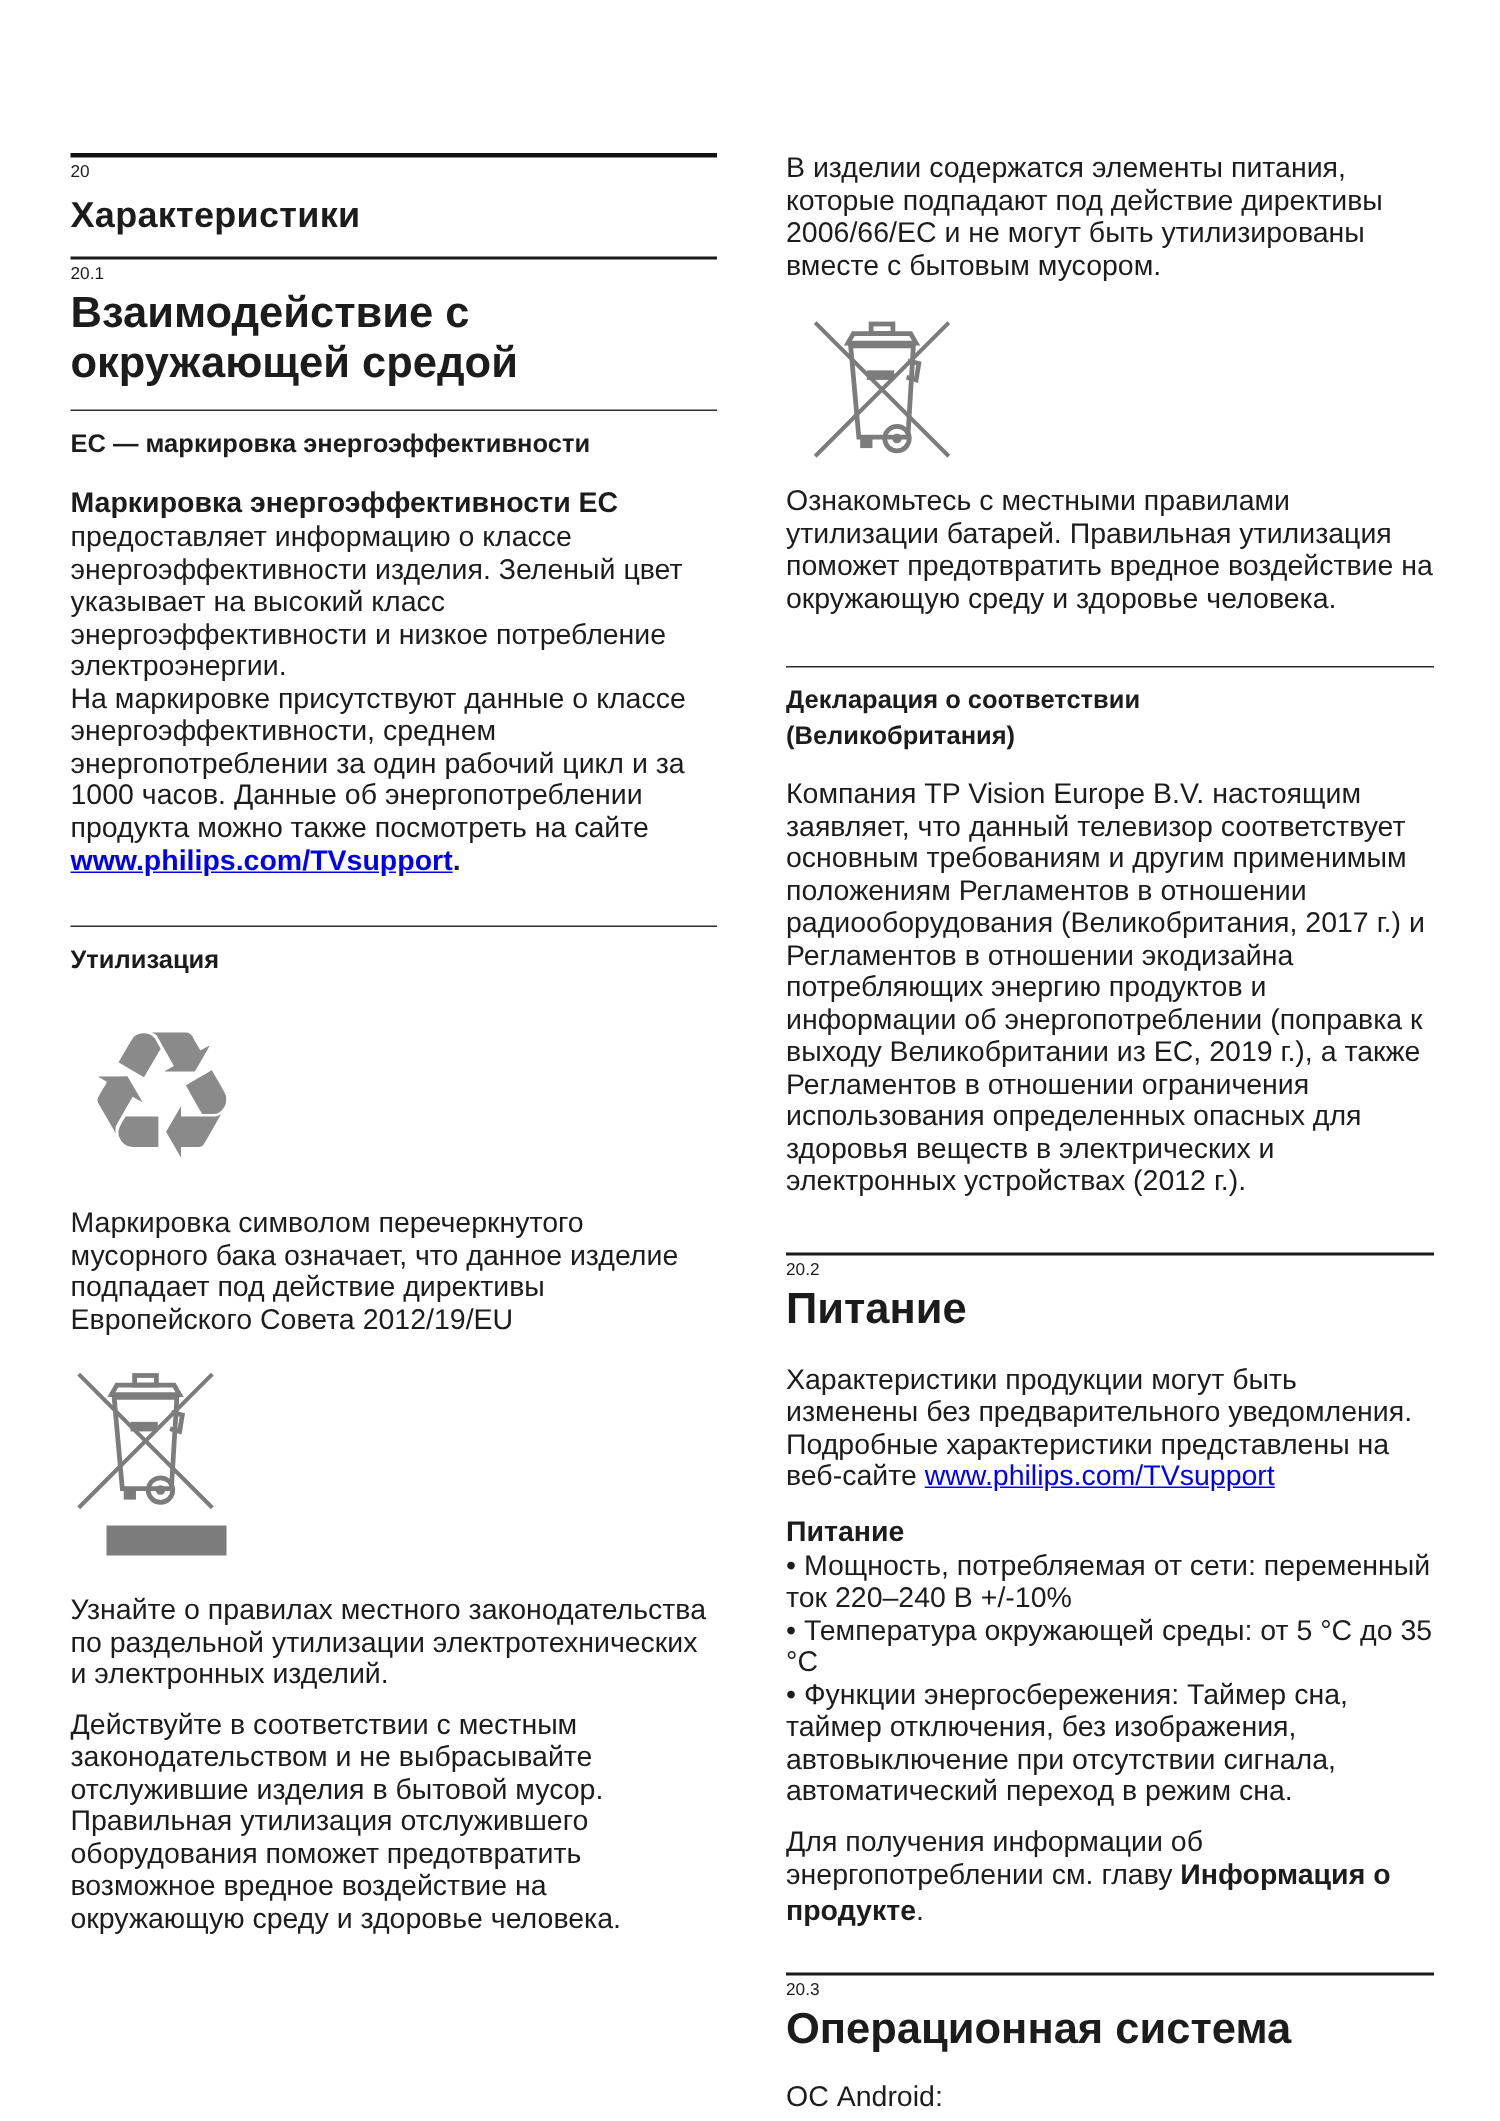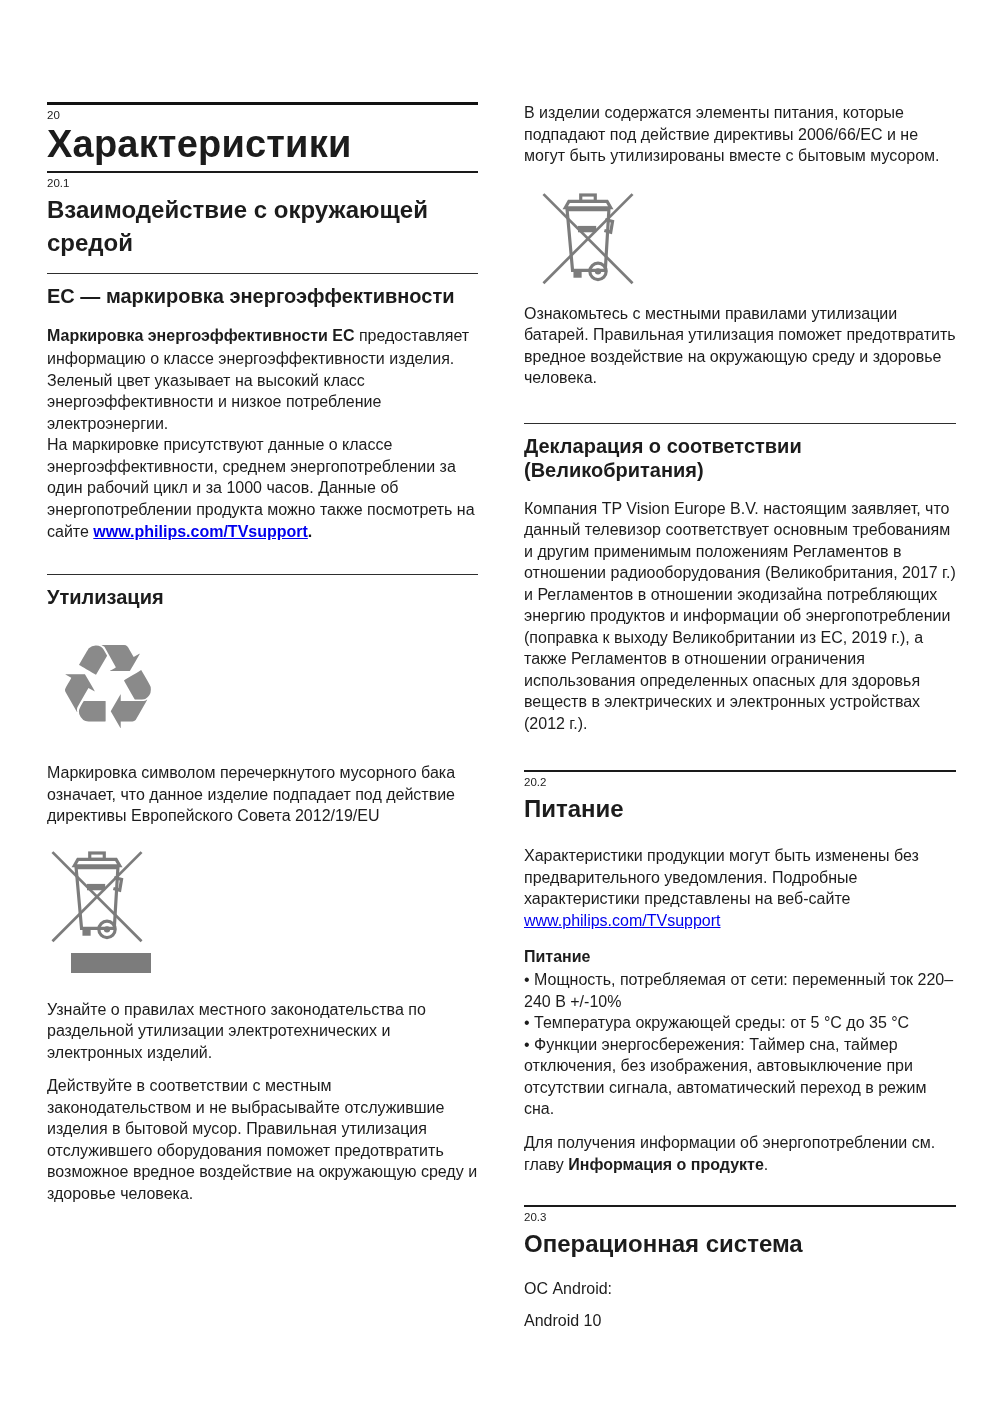--- a/index.html
+++ b/index.html
@@ -1,28 +1,28 @@
 <!DOCTYPE html>
 <html lang="ru"><head>
 <meta charset="utf-8">
 <style>
   html,body{margin:0;padding:0;background:#ffffff;}
   .page{position:relative;width:1000px;height:1414px;background:#fff;overflow:hidden;
         font-family:"Liberation Sans","DejaVu Sans",sans-serif;color:#1c1c1c;margin-top:48px;}
   .col{position:absolute;top:48px;}
   .col-left{left:47px;width:431px;}
   .col-right{left:524px;width:432px;}
-  p{margin:0;font-size:16px;line-height:21.5px;}
+  p{margin:0;font-size:19px;line-height:21.5px;}
   .rule3{border:none;border-top:3px solid #121212;margin:0;}
   .rule2{border:none;border-top:2px solid #1a1a1a;margin:0;}
   .rule1{border:none;border-top:1.2px solid #2e2e2e;margin:0;}
   .secnum{font-size:11.5px;line-height:15px;margin-top:3px;}
-  h1{font-size:38px;line-height:38px;font-weight:bold;margin:2px 0 0 0;letter-spacing:.2px;}
-  h2{font-size:24px;line-height:33px;font-weight:bold;margin:2px 0 0 0;}
-  h3{font-size:20px;line-height:24px;font-weight:bold;margin:0;}
+  h1{font-size:24px;line-height:38px;font-weight:bold;margin:2px 0 0 0;letter-spacing:.2px;}
+  h2{font-size:29px;line-height:33px;font-weight:bold;margin:2px 0 0 0;}
+  h3{font-size:17px;line-height:24px;font-weight:bold;margin:0;}
   .boldsub{font-weight:bold;line-height:24px;}
   a.lnk{color:#0000ee;text-decoration:underline;cursor:pointer;}
   .lnk-bold{font-weight:bold;}
   .mt6{margin-top:6px}.mt8{margin-top:8px}.mt10{margin-top:10px}.mt12{margin-top:12px}
   .mt14{margin-top:14px}.mt16{margin-top:16px}.mt18{margin-top:18px}.mt20{margin-top:20px}.mt26{margin-top:26px}.mt28{margin-top:28px}.mt30{margin-top:30px}
   .mt34{margin-top:34px}.mt36{margin-top:36px}
   .recycle-glyph{font-family:"DejaVu Sans",sans-serif;font-size:118px;line-height:125px;
         color:#8a8a8a;margin-left:8px;}
   .bin-icon{display:block;}
   .weee-bar{width:80px;height:20px;background:#7c7c7c;margin:8px 0 0 24px;}

